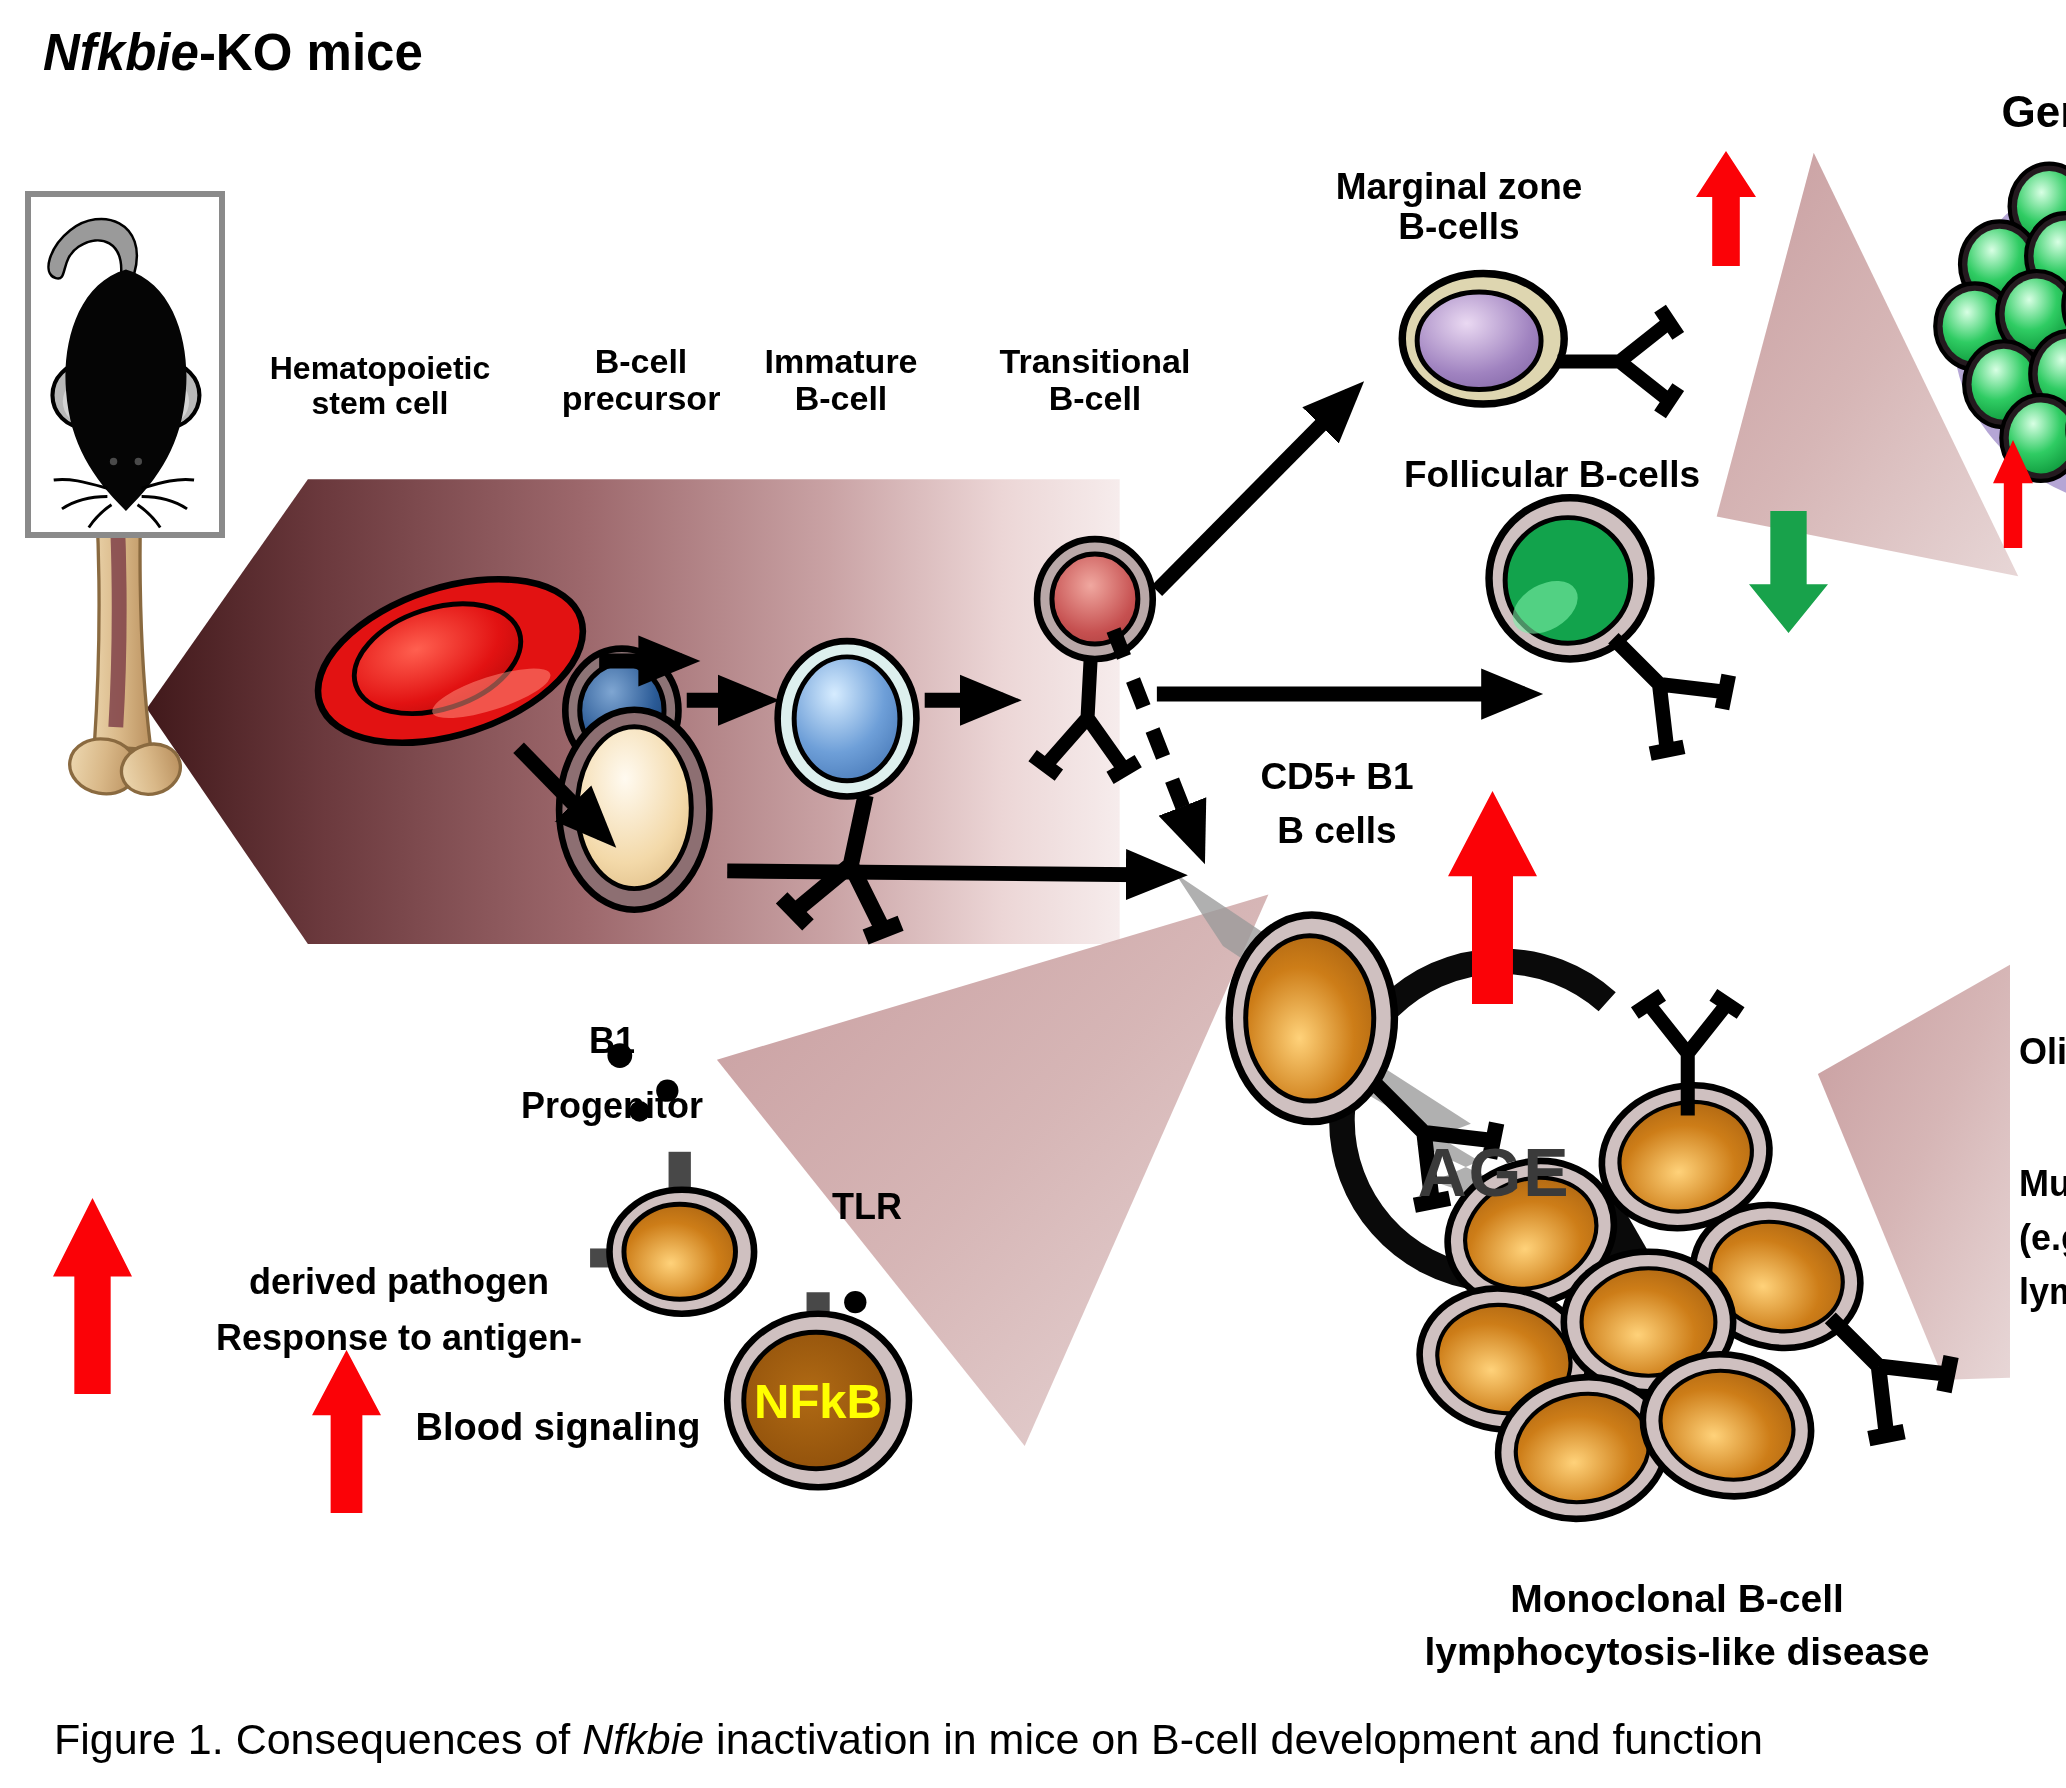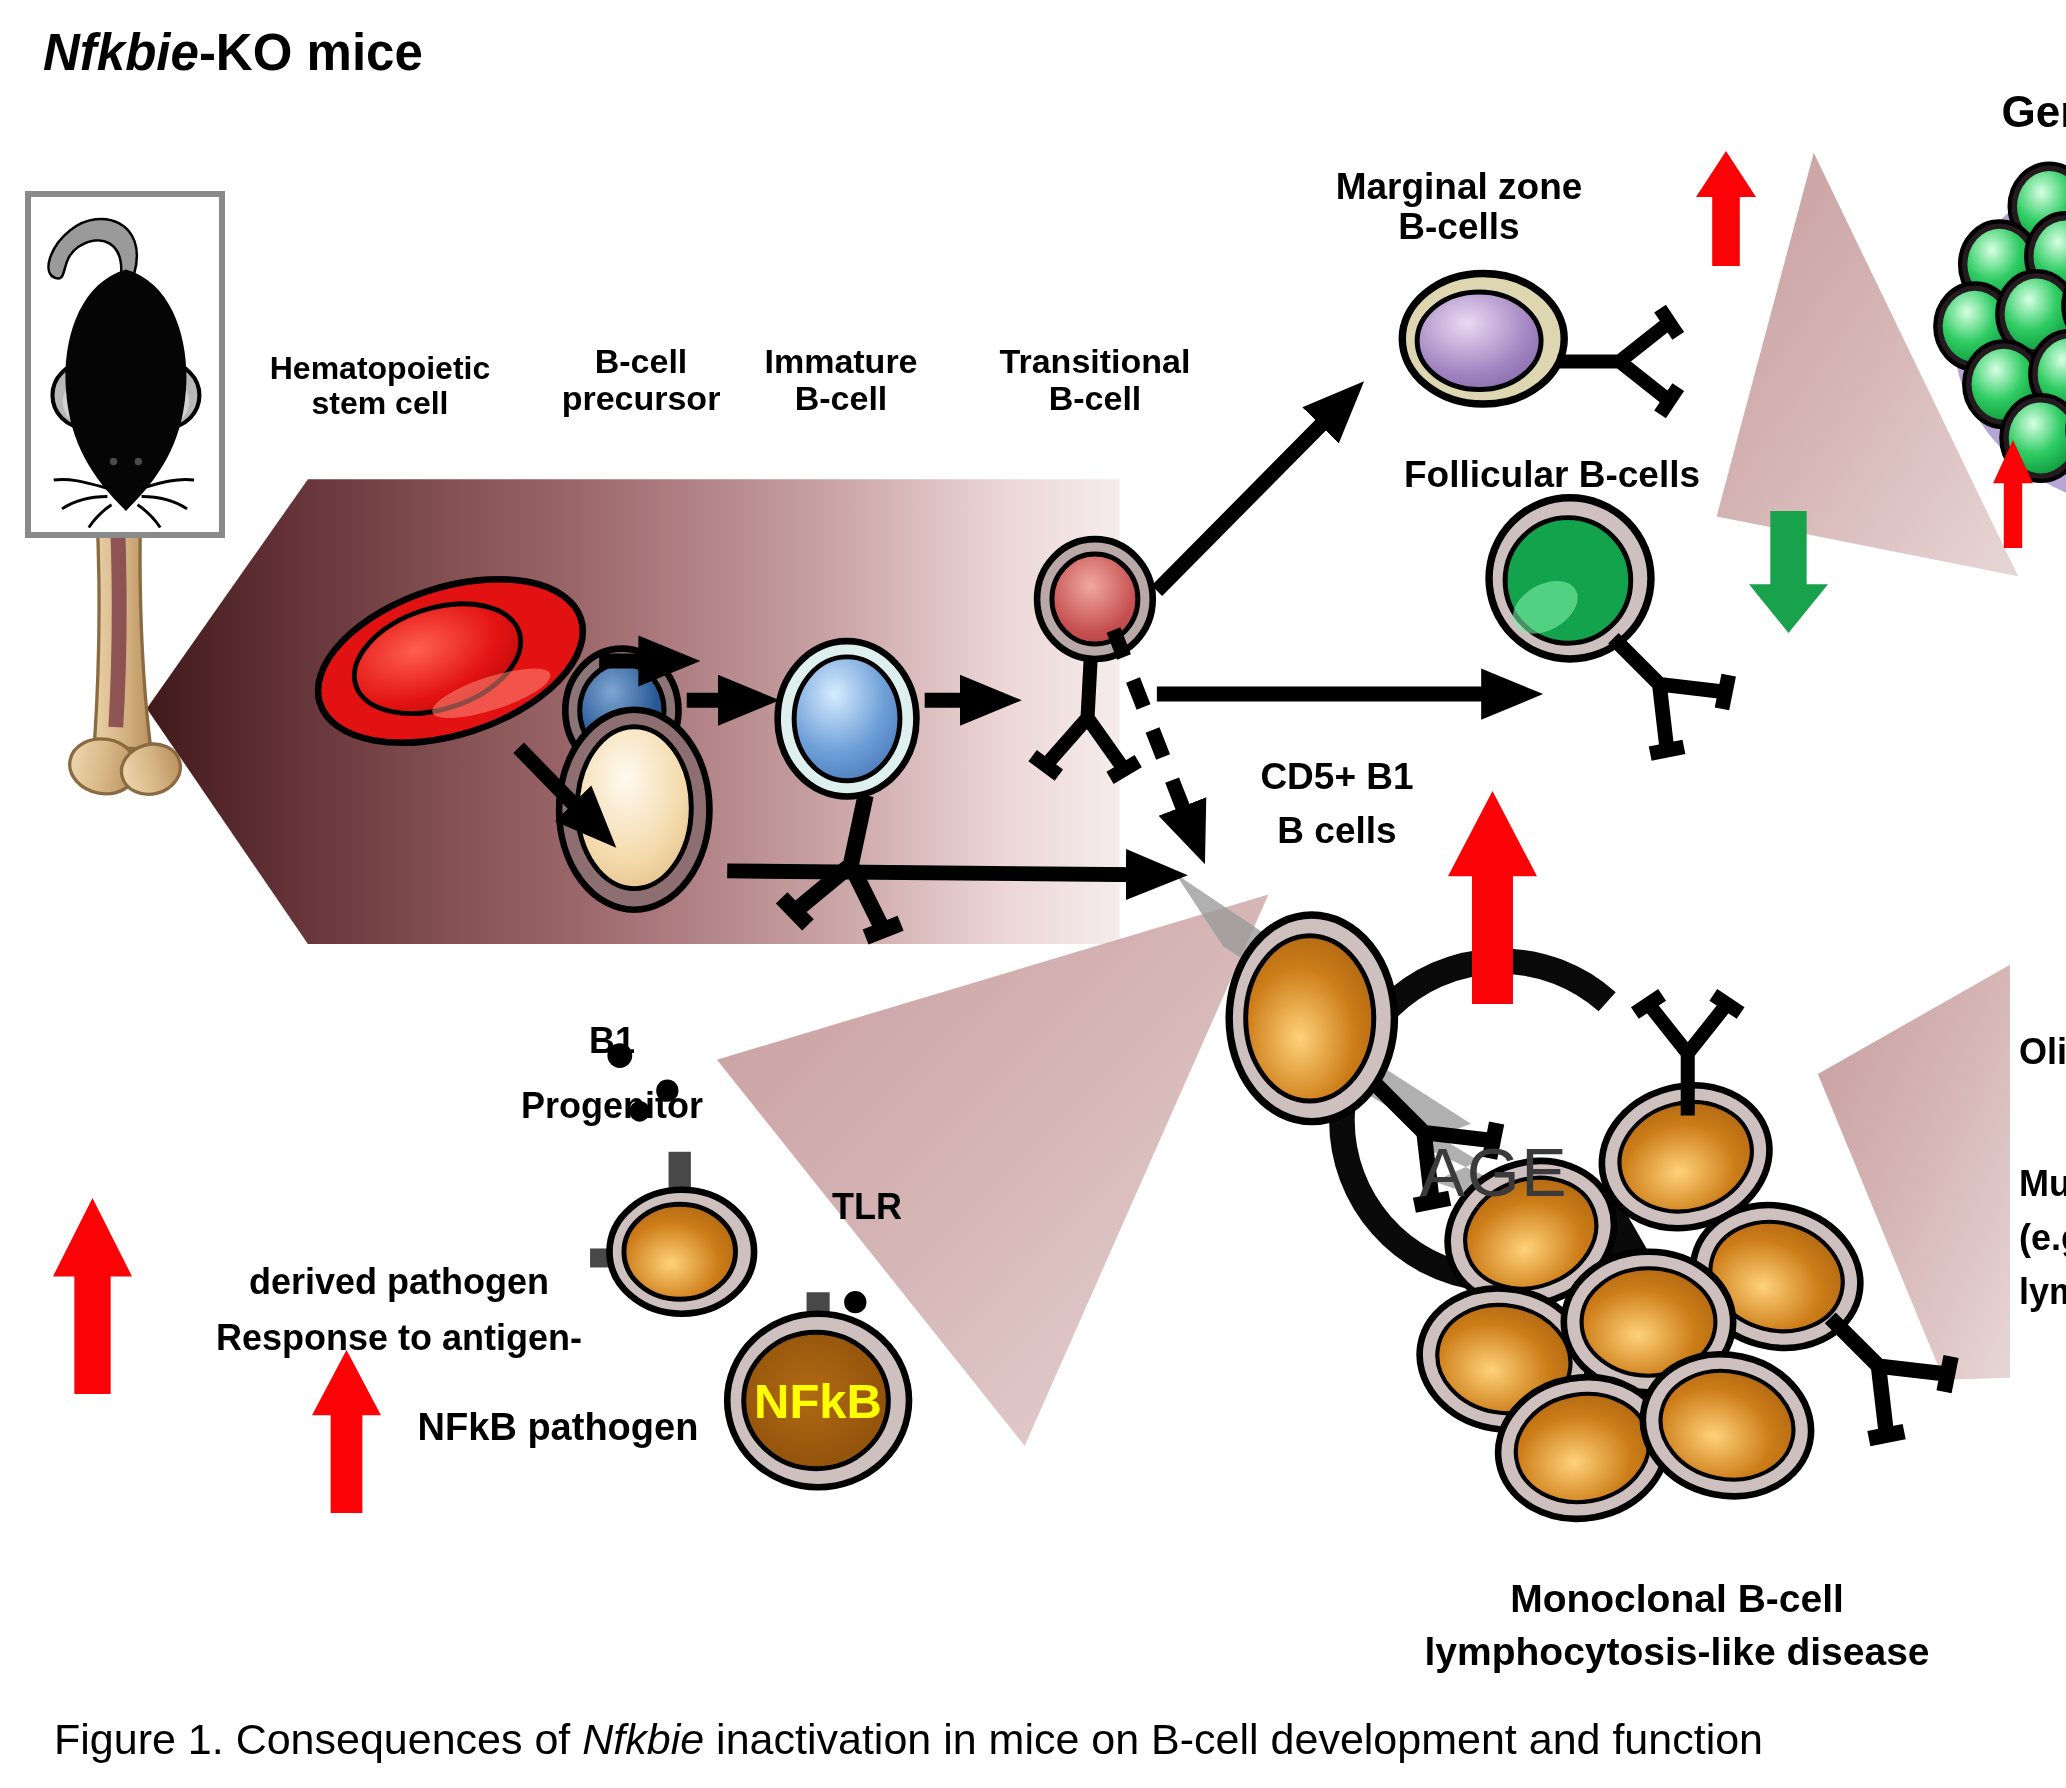--- a/index.html
+++ b/index.html
@@ -14,21 +14,21 @@
        clip-path:polygon(50% 100%,100% 60%,73% 60%,73% 0,27% 0,27% 60%,0 60%);}
   #title{position:absolute;left:43px;top:23px;font-size:51px;font-weight:bold;color:#000;}
   #title .gene{font-style:italic;}
   #mouse-box{position:absolute;left:25px;top:191px;width:200px;height:347px;
        border:6.6px solid #8a8a8a;background:#fff;box-sizing:border-box;}
   #caption{position:absolute;left:54px;top:1715px;font-size:43px;color:#000;white-space:nowrap;}
   #caption .gene{font-style:italic;}
   #nfkb-text{position:absolute;left:818px;top:1401px;transform:translate(-50%,-50%);
        color:#ffff00;font-weight:bold;font-size:49px;}
   #age-text{position:absolute;left:1494px;top:1172px;transform:translate(-50%,-50%);
-       color:#3a3a3a;font-weight:normal;font-size:68px;letter-spacing:1.7px;}
+       color:#3a3a3a;font-weight:bold;font-size:68px;letter-spacing:1.7px;}
   .rblock{position:absolute;left:2019px;font-weight:bold;font-size:36px;color:#000;white-space:nowrap;}
 </style>
 </head>
 <body>
 
 <div id="canvas">
 
 <svg id="gfx" width="2479" height="1788" viewBox="0 0 6000 4328">
   <defs>
     <linearGradient id="bandGrad" x1="0" y1="0" x2="1" y2="0">
@@ -425,21 +425,21 @@
 
 <div class="lbl" style="left:839px;top:1207px;font-size:36px;margin-left:28px;">
   <div>TLR</div>
 </div>
 <div id="nfkb-text">NFkB</div>
 <div class="lbl" style="left:399px;top:1310px;font-size:36px;line-height:1.55;">
   <div>derived pathogen</div>
   <div>Response to antigen-</div>
 </div>
 <div class="lbl" style="left:558px;top:1428px;font-size:38px;">
-  <div>NFkB pathogen</div>
+  <div>Blood signaling</div>
 </div>
 
 <div class="lbl" style="left:1677px;top:1626px;font-size:39px;line-height:1.35;">
   <div>Monoclonal B-cell</div>
   <div>lymphocytosis-like disease</div>
 </div>
 
 <div class="rblock" style="top:1031px;">
   <div>Oligoclonal CD5+ B-cell</div>
 </div>

